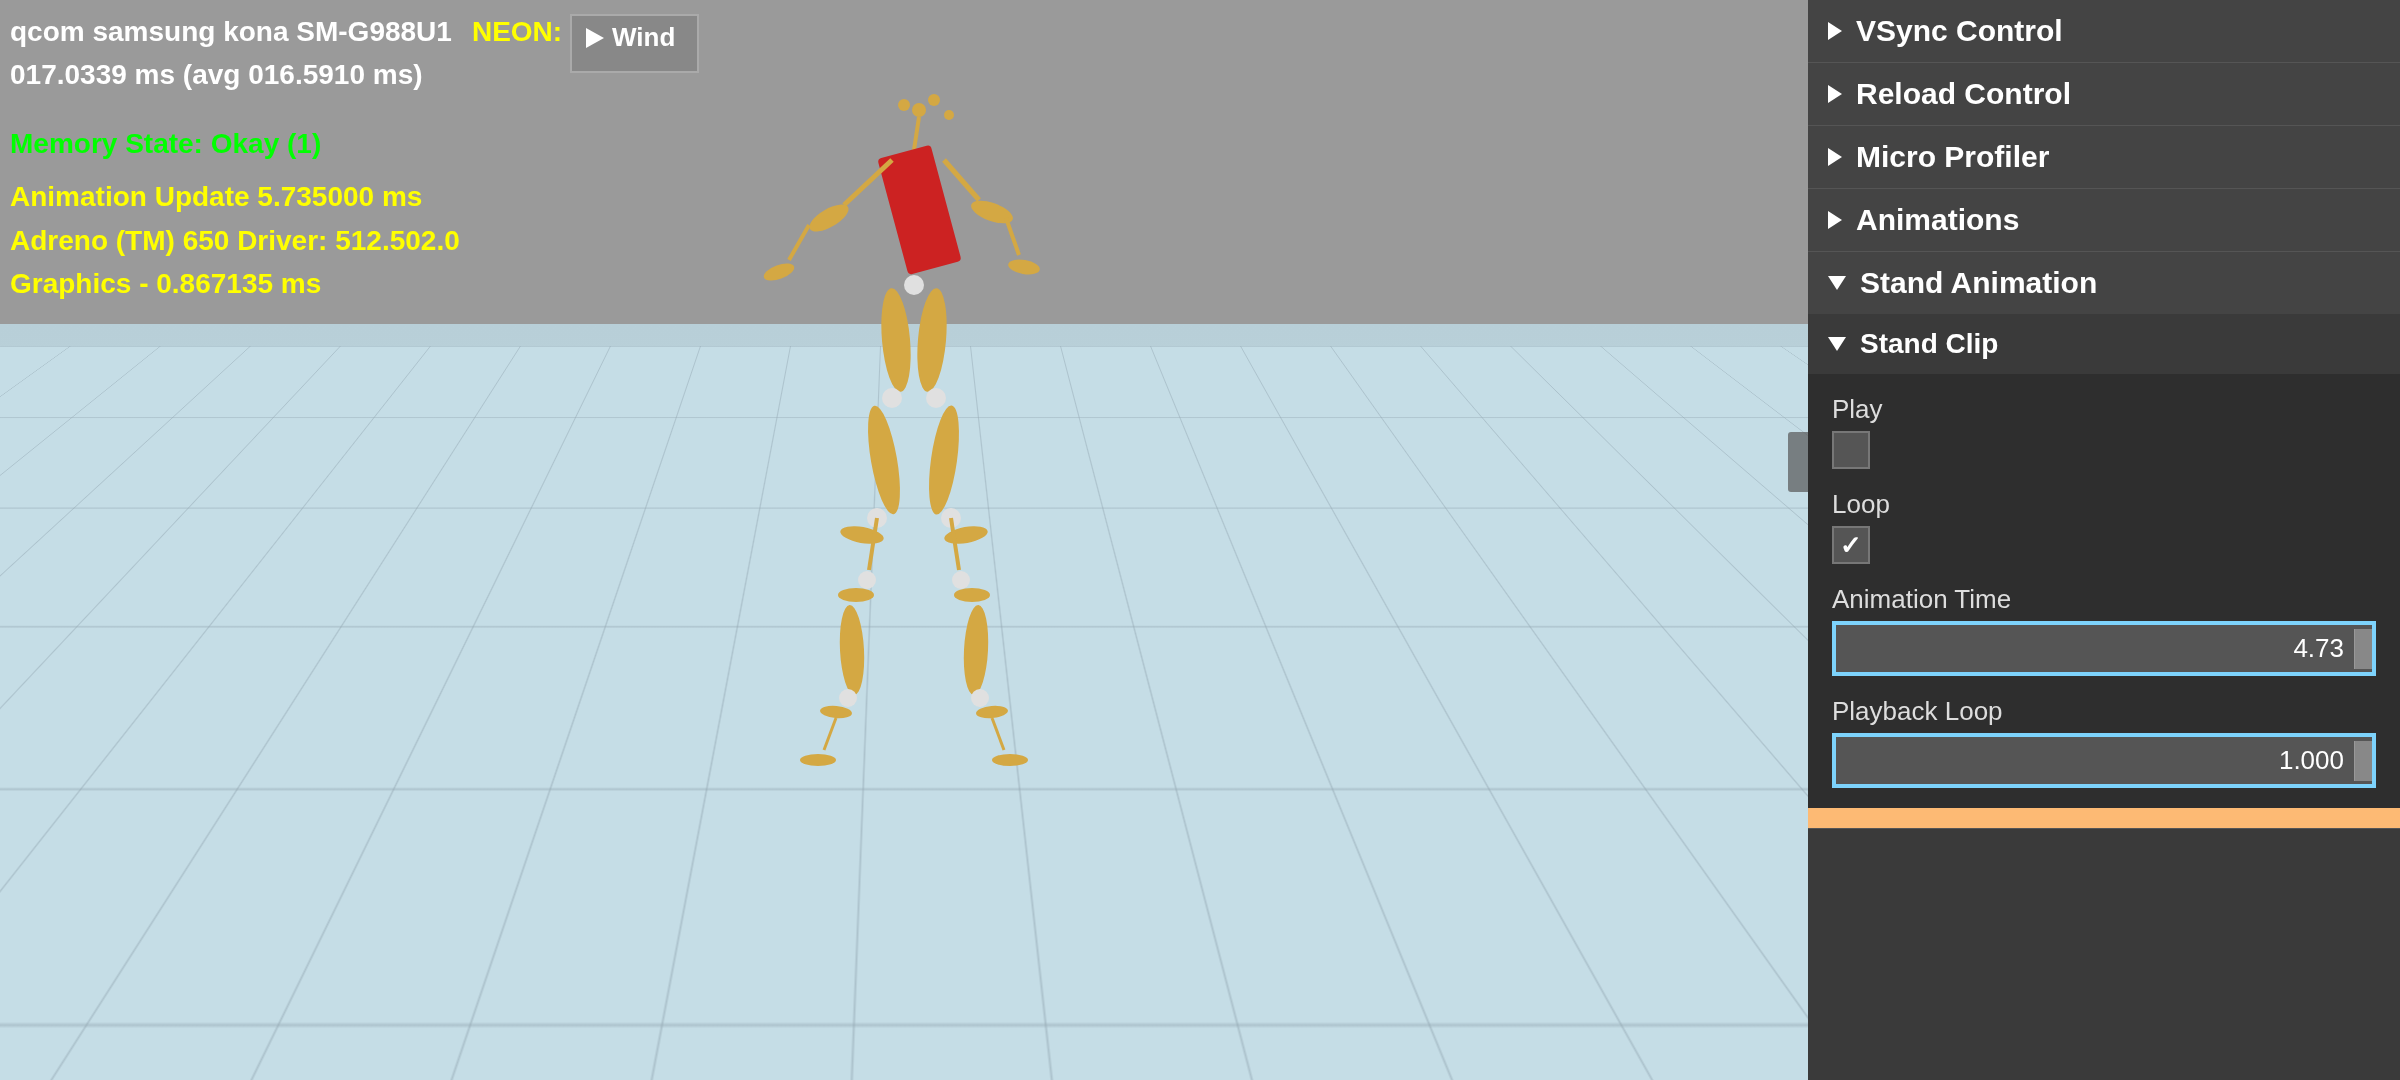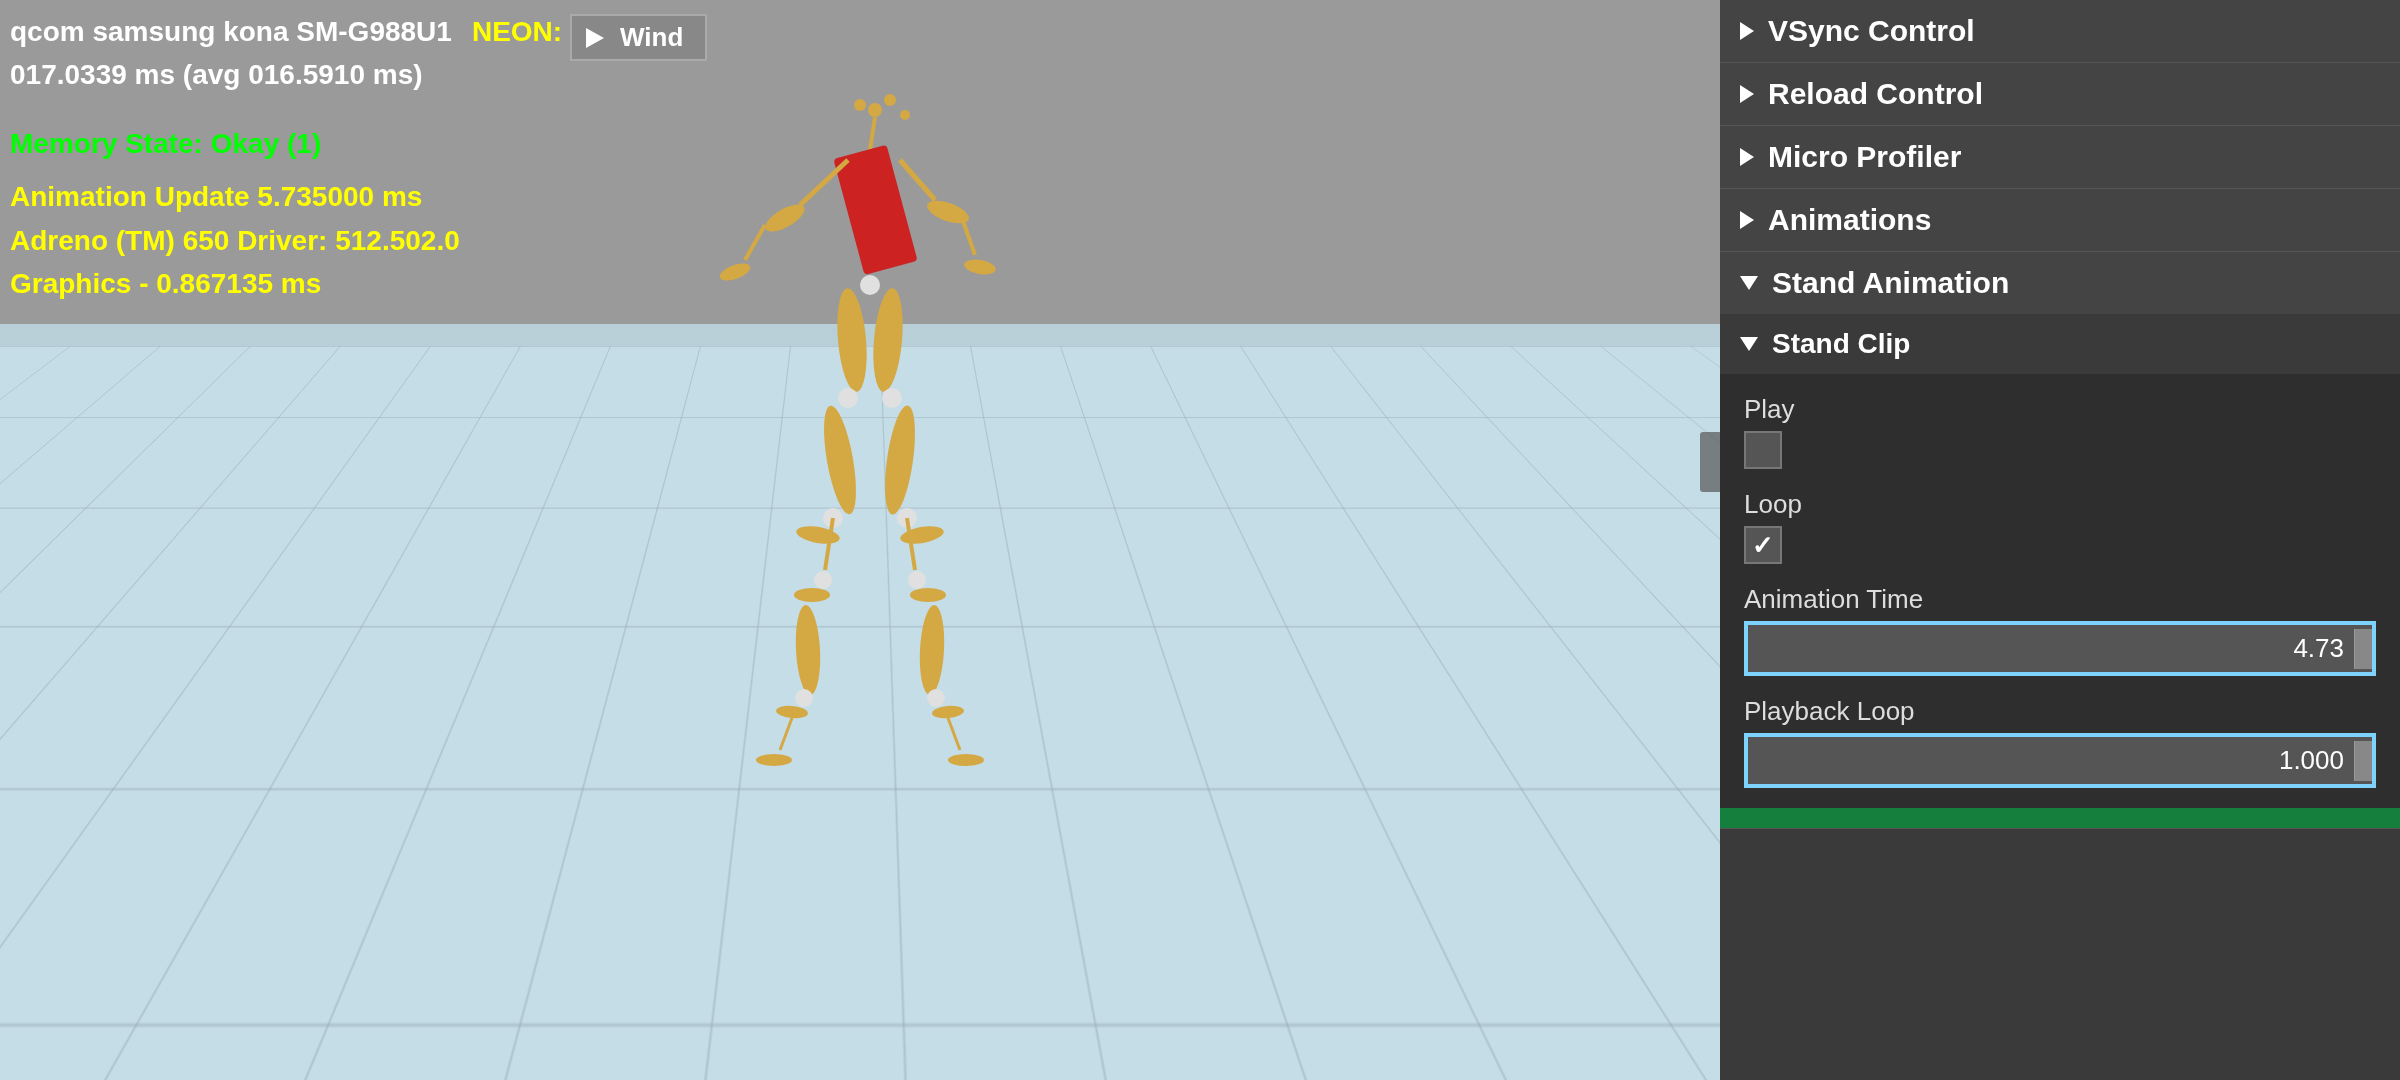--- a/index.html
+++ b/index.html
@@ -74,46 +74,46 @@
     
     #wind-button {
       position: absolute;
       top: 14px;
       left: 570px;
       background: #888;
       border: 2px solid #aaa;
       color: #fff;
       font-size: 26px;
       font-weight: bold;
-      padding: 6px 22px 6px 14px;
+      padding: 6px 22px 18px 14px;
       cursor: pointer;
       display: flex;
       align-items: center;
-      gap: 16px;
+      gap: 8px;
     }
     #wind-button .play-tri {
       width: 0;
       height: 0;
       border-top: 10px solid transparent;
       border-bottom: 10px solid transparent;
       border-left: 18px solid #fff;
       display: inline-block;
     }
 
     
     #character {
       position: absolute;
       top: 60px;
       left: 50%;
       transform: translateX(-50%);
     }
 
     
     #right-panel {
-      width: 680px;
+      width: 592px;
       background: #3a3a3a;
       display: flex;
       flex-direction: column;
       overflow-y: auto;
     }
 
     .panel-section {
       border-bottom: 1px solid #555;
     }
 
@@ -142,21 +142,21 @@
     }
 
     .panel-label {
       color: #ffffff;
       font-size: 30px;
       font-weight: bold;
     }
 
     
     #stand-animation-content {
-      background: #15803d;
+      background: #fdba74;
       padding: 0 0 20px 0;
     }
 
     
     .sub-section-header {
       display: flex;
       align-items: center;
       padding: 14px 20px;
       background: #3a3a3a;
       gap: 14px;

